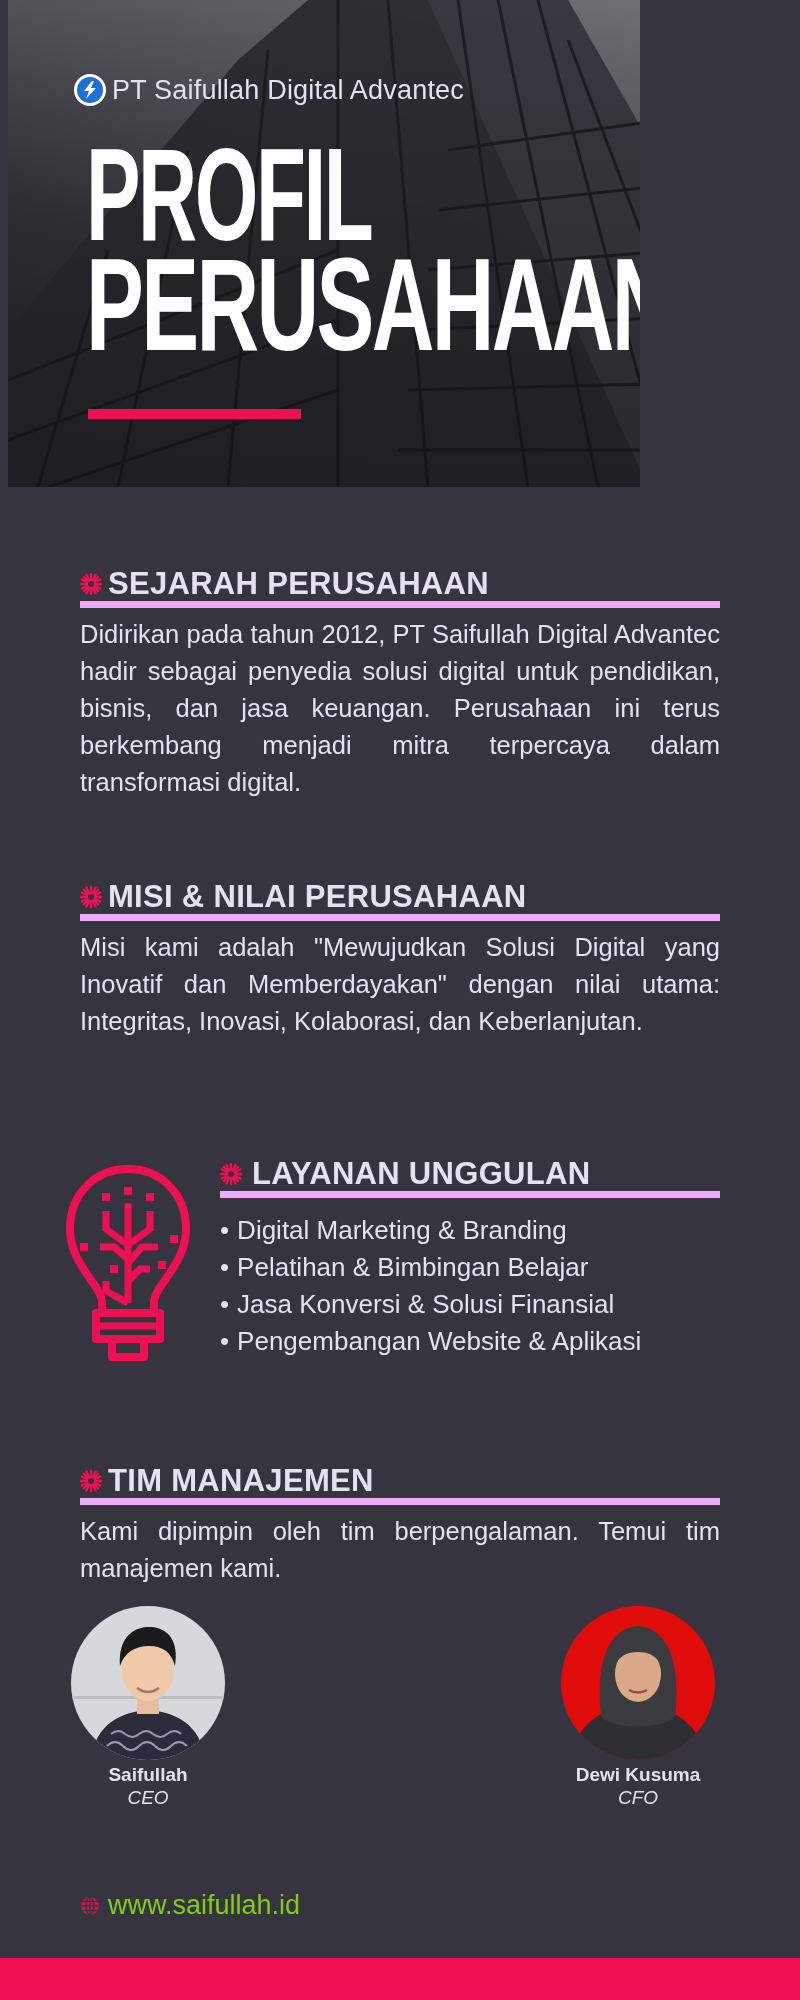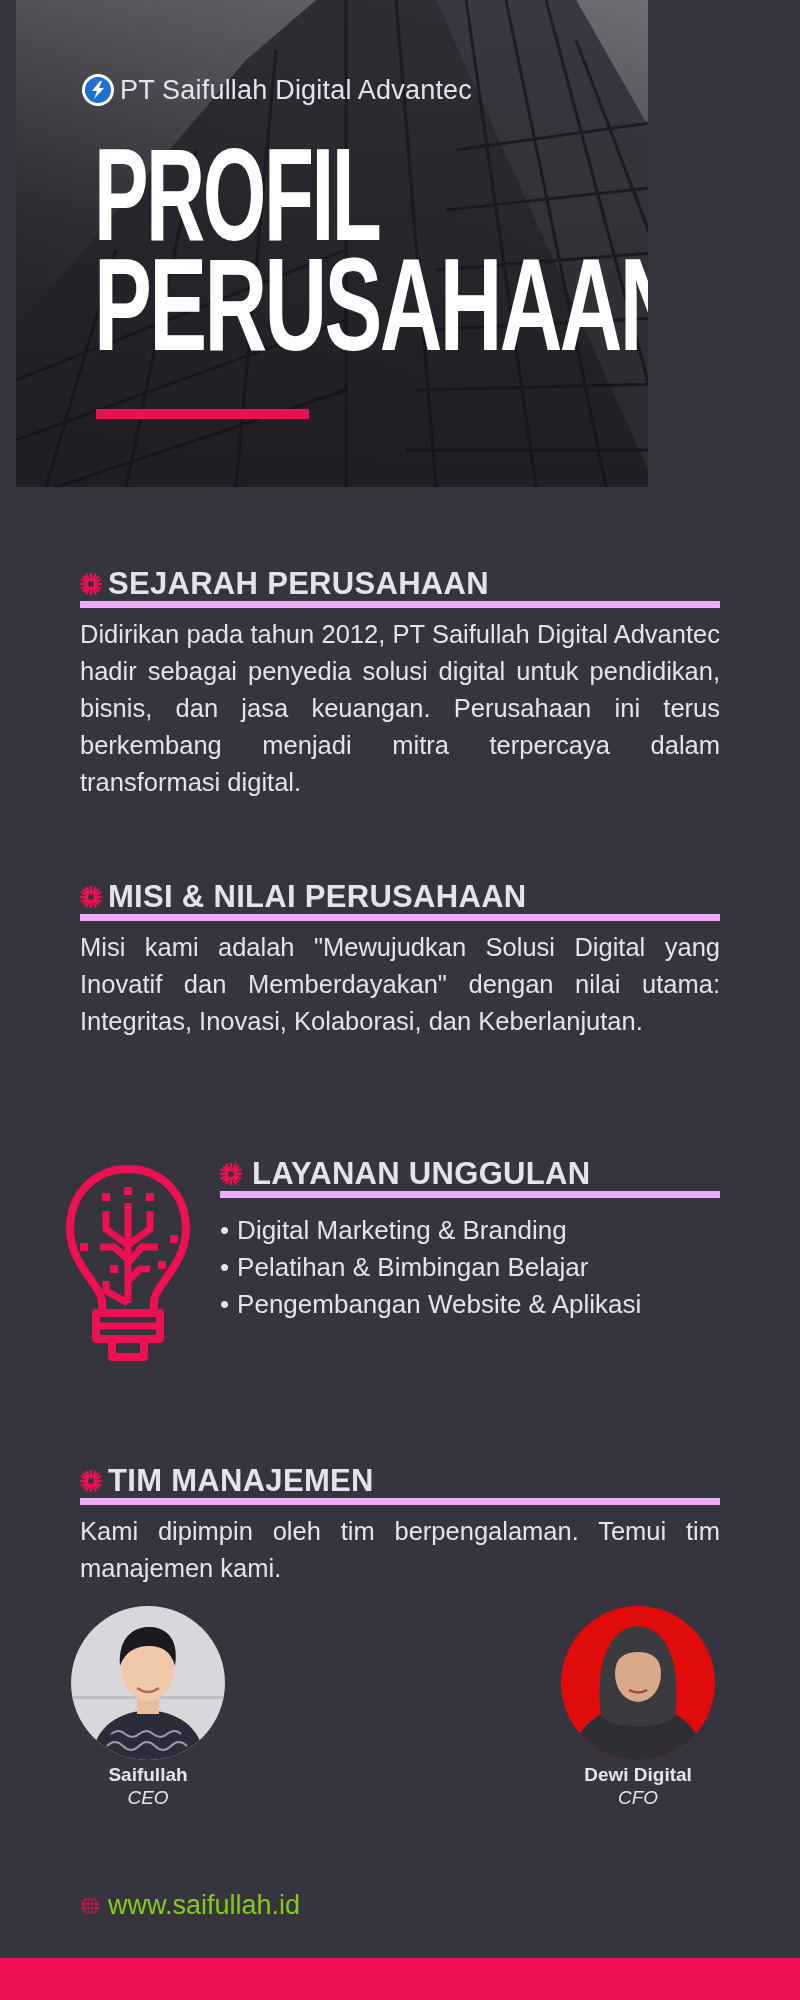--- a/index.html
+++ b/index.html
@@ -1,21 +1,21 @@
 <!DOCTYPE html>
 <html><head>
 <meta charset="utf-8">
 <style>
   * { box-sizing: border-box; margin: 0; padding: 0; }
   html, body { width: 800px; height: 2000px; background: #36343f; overflow: hidden; }
   body { font-family: "Liberation Sans", "DejaVu Sans", sans-serif; color: #e6e1f0; position: relative; }
 
   
   .hero {
-    position: absolute; left: 16px; top: 0; width: 632px; height: 487px; overflow: hidden;
+    position: absolute; left: 8px; top: 0; width: 632px; height: 487px; overflow: hidden;
     background: linear-gradient(200deg, #6f6e75 0%, #55545b 30%, #34333a 60%, #1f1e24 100%);
   }
   .hero svg.bg { position: absolute; left: 0; top: 0; }
   .brand {
     position: absolute; left: 66px; top: 74px; height: 32px;
     display: flex; align-items: center; gap: 6px;
   }
   .brand-logo {
     width: 32px; height: 32px; border-radius: 50%; background: #ffffff;
     display: flex; align-items: center; justify-content: center;
@@ -207,20 +207,21 @@
         <line x1="1.8" y1="6.5" x2="20.2" y2="15.5"></line>
           <line x1="1.8" y1="15.5" x2="20.2" y2="6.5"></line>
       </g>
       <circle cx="11" cy="11" r="3" fill="#36343f"></circle>
     </svg>
     <h2 class="sec-title">LAYANAN UNGGULAN</h2>
   </div>
   <ul>
     <li>Digital Marketing &amp; Branding</li>
     <li>Pelatihan &amp; Bimbingan Belajar</li>
+    <li>Jasa Konversi &amp; Solusi Finansial</li>
     <li>Pengembangan Website &amp; Aplikasi</li>
   </ul>
 </section>
 
 <section class="section" id="tim">
   <div class="sec-head">
     <svg class="star" viewBox="0 0 22 22">
       <g stroke="#ef1053" stroke-width="2.4" stroke-linecap="round">
         <line x1="11" y1="1" x2="11" y2="21"></line>
           <line x1="1" y1="11" x2="21" y2="11"></line>
@@ -260,21 +261,21 @@
   <div class="avatar">
     <svg width="154" height="154" viewBox="0 0 154 154">
       <rect width="154" height="154" fill="#e00c0c"></rect>
       <path d="M10 154 C14 120 40 100 77 98 C114 100 140 120 144 154 Z" fill="#2f2f33"></path>
       <path d="M40 110 C34 60 46 22 77 20 C108 22 120 60 114 110 C104 124 50 124 40 110 Z" fill="#3a3a3f"></path>
       <ellipse cx="77" cy="68" rx="23" ry="28" fill="#d9a989"></ellipse>
       <path d="M54 60 C54 40 64 32 77 32 C90 32 100 40 100 60 C96 50 88 46 77 46 C66 46 58 50 54 60 Z" fill="#3a3a3f"></path>
       <path d="M68 84 q9 5 18 0" stroke="#9a4a4a" stroke-width="2.5" fill="none"></path>
     </svg>
   </div>
-  <div class="member-name">Dewi Digital</div>
+  <div class="member-name">Dewi Kusuma</div>
   <div class="member-role">CFO</div>
 </div>
 
 <div class="website">
   <svg width="20" height="20" viewBox="0 0 20 20">
     <circle cx="10" cy="10" r="9" fill="#c2184c"></circle>
     <g stroke="#36343f" stroke-width="1.2" fill="none">
       <ellipse cx="10" cy="10" rx="4" ry="9"></ellipse>
       <line x1="1" y1="10" x2="19" y2="10"></line>
       <line x1="2.5" y1="5.5" x2="17.5" y2="5.5"></line>

